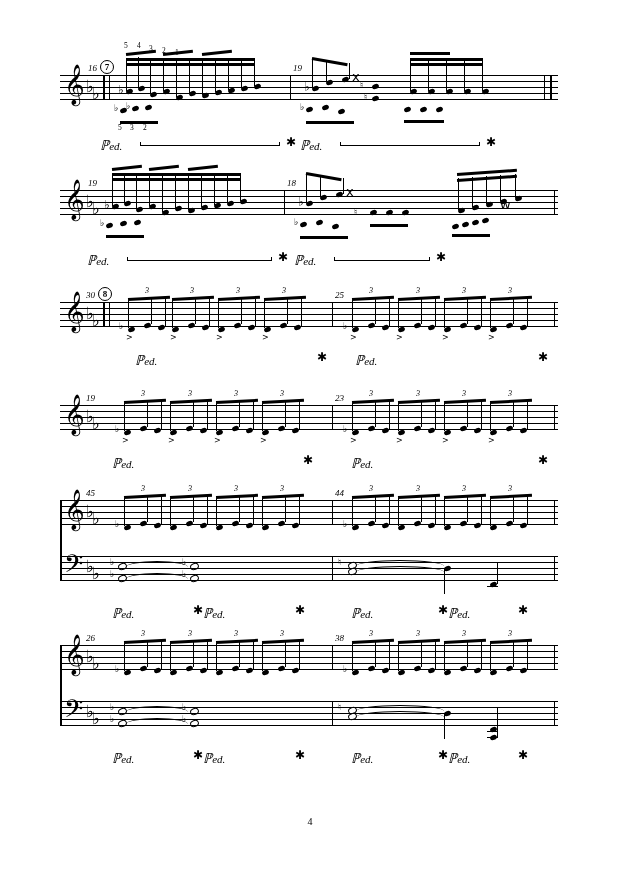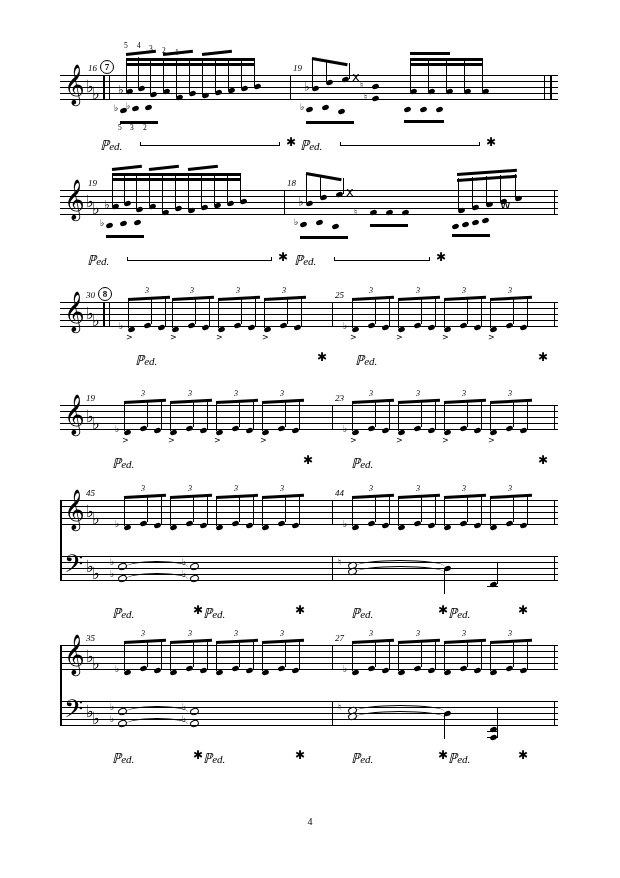--- a/index.html
+++ b/index.html
@@ -945,22 +945,22 @@
       <div class="stem" style="left:384px; top:12px; height:26px;"></div>
       <div class="notehead" style="left:430px; top:26px;"></div>
       <div class="ledger" style="left:427px; top:30px;"></div>
       <div class="ledger" style="left:427px; top:36px;"></div>
       <div class="notehead" style="left:430px; top:34px;"></div>
       <div class="stem" style="left:437px; top:6px; height:30px;"></div>
 
       <div class="barline" style="left:494px;"></div>
     </div>
 
-    <div class="measure-num" style="left:26px; top:-12px;">35</div>
-    <div class="measure-num" style="left:275px; top:-12px;">27</div>
+    <div class="measure-num" style="left:26px; top:-12px;">26</div>
+    <div class="measure-num" style="left:275px; top:-12px;">38</div>
 
     <div class="ped" style="left:52px; top:103px;">
       <span class="p-glyph">ℙ</span><span>ed.</span>
     </div>
     <div class="pedstar" style="left:133px; top:103px;">✱</div>
     <div class="ped" style="left:143px; top:103px;">
       <span class="p-glyph">ℙ</span><span>ed.</span>
     </div>
     <div class="pedstar" style="left:235px; top:103px;">✱</div>
     <div class="ped" style="left:291px; top:103px;">

